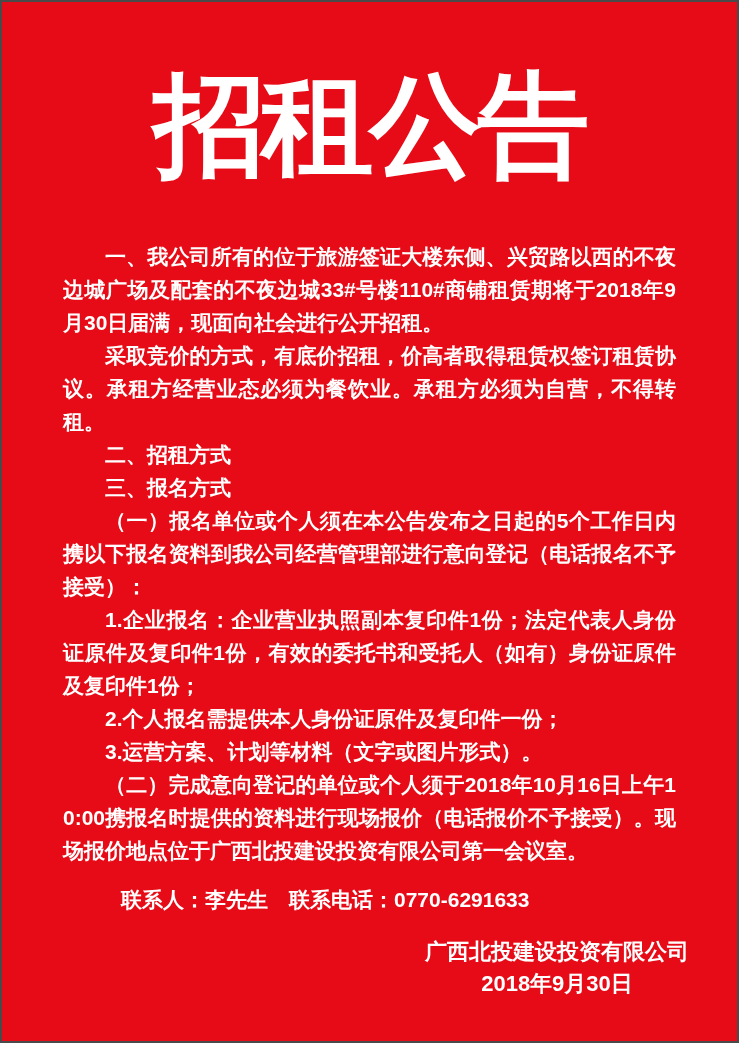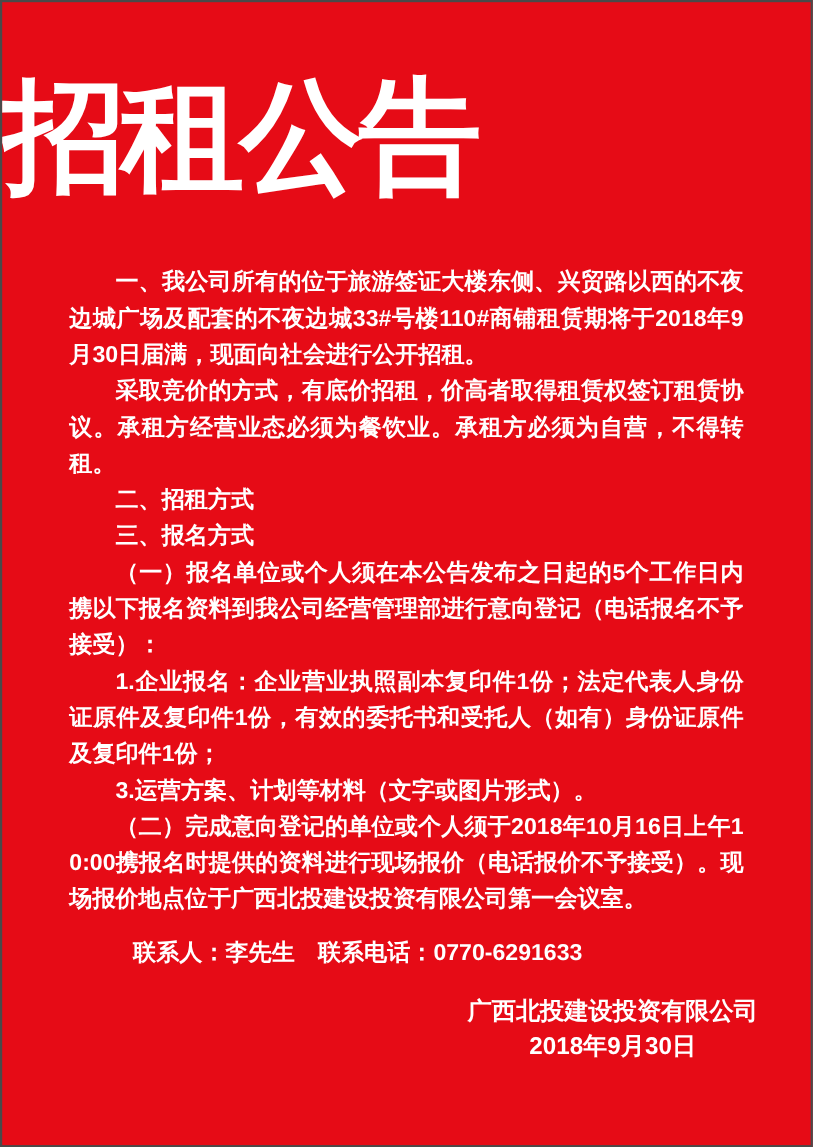--- a/index.html
+++ b/index.html
@@ -13,21 +13,21 @@
     height: 1043px;
     box-sizing: border-box;
     background: #e60b16;
     border: 2px solid #4a4a4a;
     overflow: hidden;
     font-family: "Liberation Sans", "DejaVu Sans", sans-serif;
     color: #ffffff;
   }
   .title {
     margin: 52px 0 0 0;
-    text-align: left;
+    text-align: center;
     font-family: "Liberation Serif", "DejaVu Serif", serif;
     font-weight: 900;
     font-size: 112px;
     line-height: 1.3;
     letter-spacing: -4px;
     color: #ffffff;
   }
   .body-text {
     margin: 40px 61px 0 61px;
     font-size: 21px;
@@ -70,20 +70,21 @@
 
   <h1 class="title">招租公告</h1>
 
   <div class="body-text">
     <p class="para">一、我公司所有的位于旅游签证大楼东侧、兴贸路以西的不夜边城广场及配套的不夜边城33#号楼110#商铺租赁期将于2018年9月30日届满，现面向社会进行公开招租。</p>
     <p class="para">采取竞价的方式，有底价招租，价高者取得租赁权签订租赁协议。承租方经营业态必须为餐饮业。承租方必须为自营，不得转租。</p>
     <p class="para">二、招租方式</p>
     <p class="para">三、报名方式</p>
     <p class="para">（一）报名单位或个人须在本公告发布之日起的5个工作日内携以下报名资料到我公司经营管理部进行意向登记（电话报名不予接受）：</p>
     <p class="para">1.企业报名：企业营业执照副本复印件1份；法定代表人身份证原件及复印件1份，有效的委托书和受托人（如有）身份证原件及复印件1份；</p>
+    <p class="para">2.个人报名需提供本人身份证原件及复印件一份；</p>
     <p class="para">3.运营方案、计划等材料（文字或图片形式）。</p>
     <p class="para">（二）完成意向登记的单位或个人须于2018年10月16日上午10:00携报名时提供的资料进行现场报价（电话报价不予接受）。现场报价地点位于广西北投建设投资有限公司第一会议室。</p>
 
     <p class="contact-line">
       <span>联系人：</span><span>李先生</span><span class="contact-gap">联系电话：</span><span>0770-6291633</span>
     </p>
   </div>
 
   <div class="signature">
     <div class="signature-inner">

